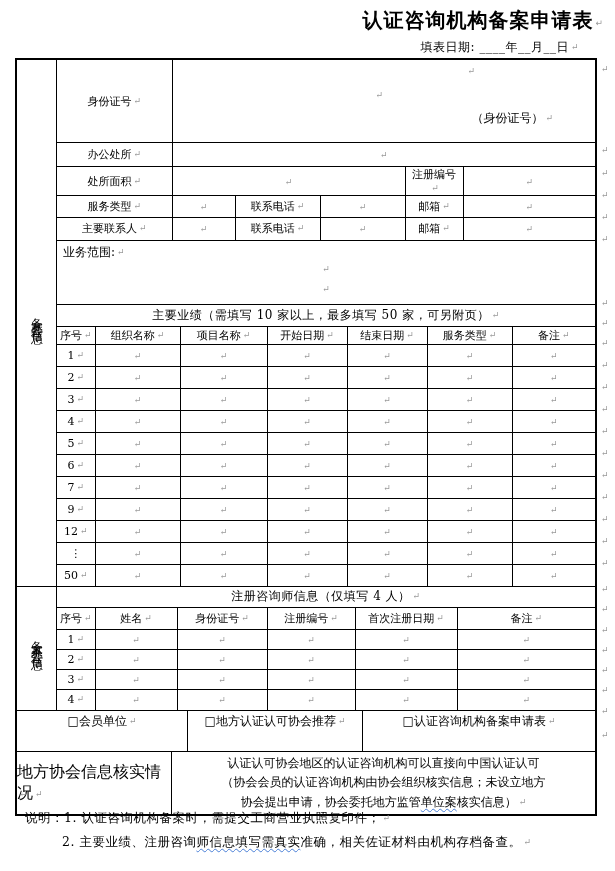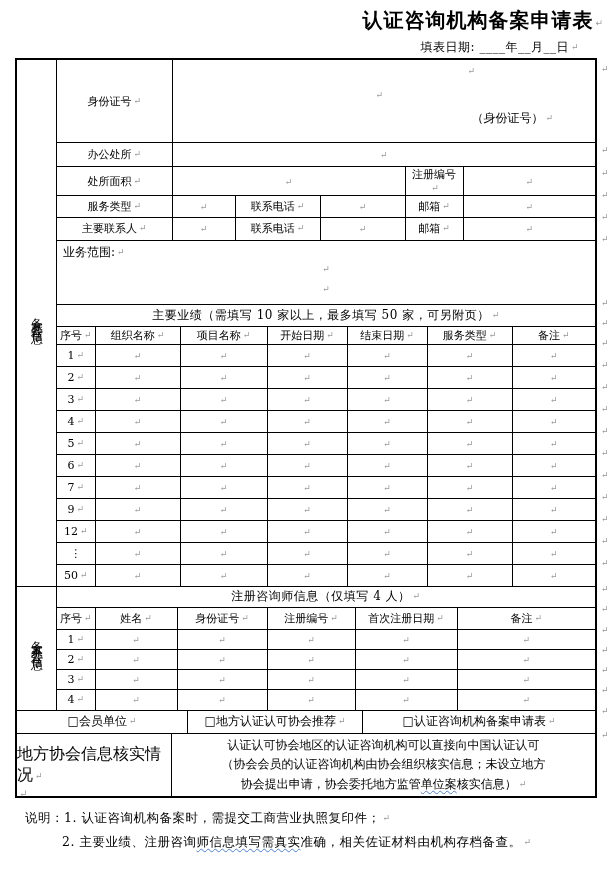--- a/index.html
+++ b/index.html
@@ -45,21 +45,21 @@
   .bigcell .l3{position:absolute;top:50px;right:40px;font-size:12px;}
   .pilonly{color:#9a9a9a;font-size:9px;}
   
   .bizscope{height:64px;box-sizing:border-box;padding:3px 6px 0 6px;font-size:12px;}
   .bizscope .ln{height:20px;text-align:center;}
   
   .secbar{box-sizing:border-box;text-align:center;font-size:12px;letter-spacing:.5px;}
   .perf-title{height:22px;line-height:21px;}
   .cons-title{height:20px;line-height:19px;}
   
-  .cbox{box-sizing:border-box;height:22px;line-height:21px;text-align:center;font-size:12px;}
+  .cbox{box-sizing:border-box;height:40px;line-height:21px;text-align:center;font-size:12px;}
   .cbox + .cbox{border-left:1px solid #000;}
   .c1{flex:0 0 170px;}
   .c2{flex:0 0 175px;}
   .c3{flex:1;}
   .verif-label{
     flex:0 0 155px;border-right:1px solid #000;box-sizing:border-box;
     display:flex;align-items:center;justify-content:center;font-size:16px;
   }
   .verif-body{flex:1;box-sizing:border-box;padding:2px 4px;font-size:12px;line-height:19.5px;text-align:center;}
   .wavy{

